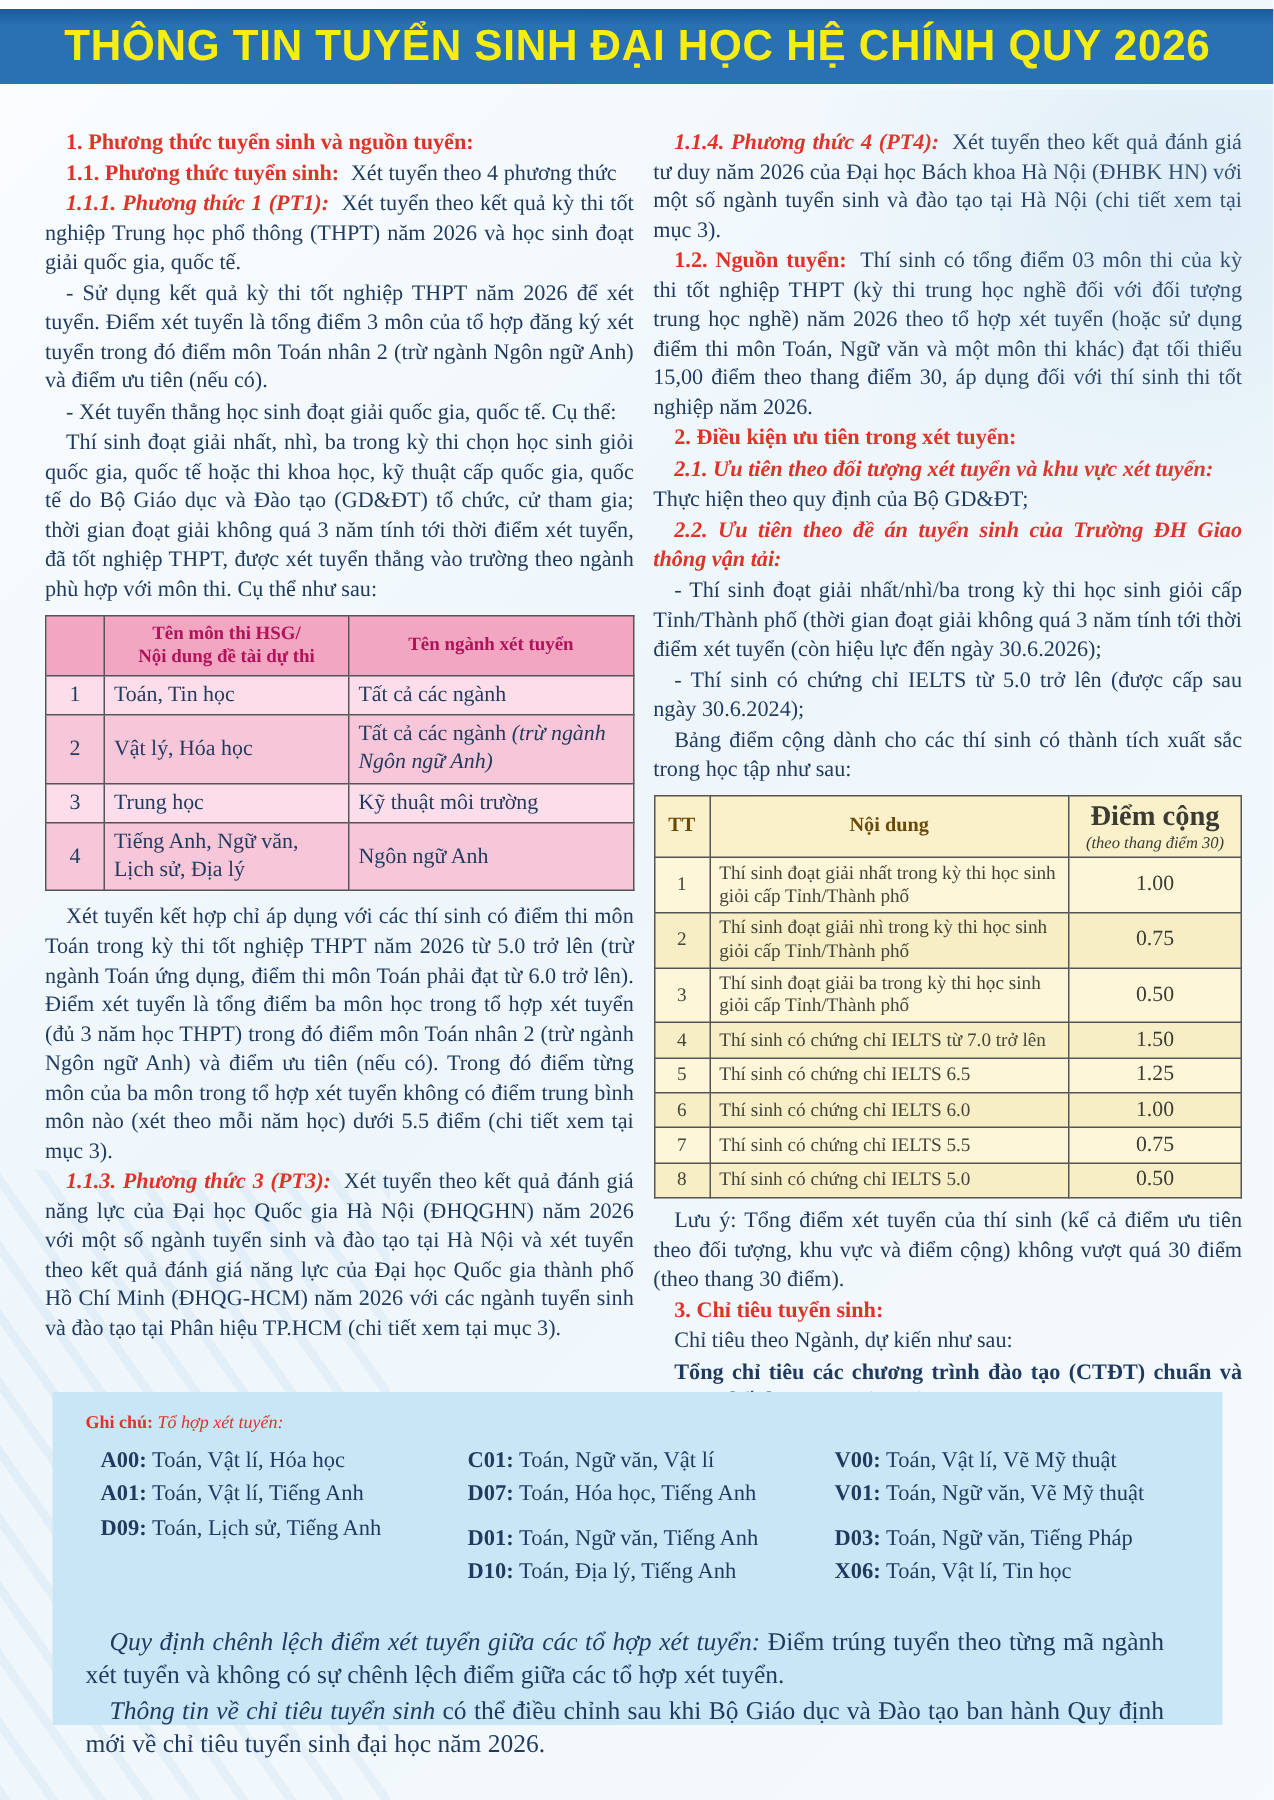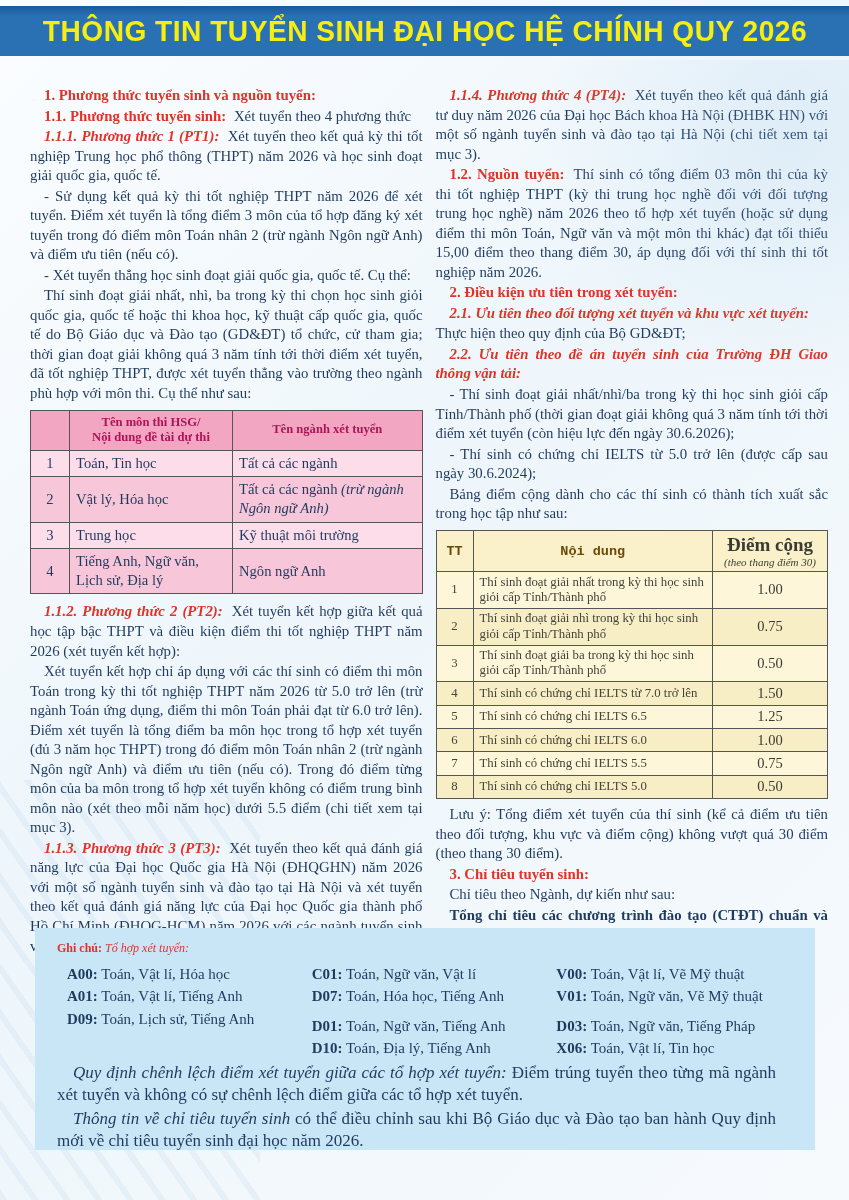--- a/index.html
+++ b/index.html
@@ -74,34 +74,34 @@
   .hsg tr.rb td{background:var(--pink-row-b);}
   
   .bonus{margin:6px 0 6px 0;border:1.5px solid #555;}
   .bonus th,.bonus td{border:1px solid #555;vertical-align:middle;}
   .bonus thead th{
     background:var(--cream-head);color:var(--cream-head-text);
     text-align:center;padding:3px 4px;line-height:1.15;
   }
   .bonus thead .pts-main{font-weight:bold;font-size:19px;display:block;}
   .bonus thead .pts-sub{font-style:italic;font-weight:normal;font-size:11px;display:block;}
-  .bonus thead .tt-h,.bonus thead .nd-h{font-weight:bold;font-size:13.5px;font-family:Liberation Mono, monospace;}
+  .bonus thead .tt-h,.bonus thead .nd-h{font-weight:bold;font-size:13.5px;}
   .bonus td{font-size:12.8px;color:#43453b;padding:2.5px 6px;line-height:1.2;}
   .bonus .tt{width:24px;text-align:center;}
   .bonus .pts{width:102px;text-align:center;font-size:14.5px;color:#3a3c33;}
   .bonus tr.ca td{background:var(--cream-a);}
   .bonus tr.cb td{background:var(--cream-b);}
   
   .notes-box{
     position:absolute;left:35px;right:34px;top:928px;height:222px;
     background:var(--notes-bg);padding:13px 22px;box-sizing:border-box;
     font-size:15px;line-height:1.3;
   }
   .notes-title{margin:0 0 6px 0;font-size:12px;}
-  .combo-grid{display:flex;gap:8px;margin:0 0 2px 10px;}
+  .combo-grid{display:flex;gap:8px;margin:0 0 24px 10px;}
   .combo-col{flex:1;}
   .combo-item{white-space:nowrap;line-height:1.5;}
   .combo-item.gap{margin-top:7px;}
   .combo-item b{font-weight:bold;}
   .notes-para{margin:0 17px 2px 0;text-indent:16px;text-align:justify;font-size:17px;}
 </style>
 </head>
 <body>
 
 <div class="page">
@@ -146,21 +146,20 @@
             <td><span>Kỹ thuật môi trường</span><i></i></td>
           </tr>
           <tr class="rb">
             <td class="tt">4</td>
             <td>Tiếng Anh, Ngữ văn, Lịch sử, Địa lý</td>
             <td><span>Ngôn ngữ Anh</span><i></i></td>
           </tr>
         </tbody>
       </table>
 
-      <p class="para"><span class="red bold ital lead-gap">1.1.2. Phương thức 2 (PT2):</span> <span>Xét tuyển kết hợp giữa kết quả học tập bậc THPT và điều kiện điểm thi tốt nghiệp THPT năm 2026 (xét tuyển kết hợp):</span></p>
       <p class="para"><span>Xét tuyển kết hợp chỉ áp dụng với các thí sinh có điểm thi môn Toán trong kỳ thi tốt nghiệp THPT năm 2026 từ 5.0 trở lên (trừ ngành Toán ứng dụng, điểm thi môn Toán phải đạt từ 6.0 trở lên). Điểm xét tuyển là tổng điểm ba môn học trong tổ hợp xét tuyển (đủ 3 năm học THPT) trong đó điểm môn Toán nhân 2 (trừ ngành Ngôn ngữ Anh) và điểm ưu tiên (nếu có). Trong đó điểm từng môn của ba môn trong tổ hợp xét tuyển không có điểm trung bình môn nào (xét theo mỗi năm học) dưới 5.5 điểm (chi tiết xem tại mục 3).</span></p>
       <p class="para"><span class="red bold ital lead-gap">1.1.3. Phương thức 3 (PT3):</span> <span>Xét tuyển theo kết quả đánh giá năng lực của Đại học Quốc gia Hà Nội (ĐHQGHN) năm 2026 với một số ngành tuyển sinh và đào tạo tại Hà Nội và xét tuyển theo kết quả đánh giá năng lực của Đại học Quốc gia thành phố Hồ Chí Minh (ĐHQG-HCM) năm 2026 với các ngành tuyển sinh và đào tạo tại Phân hiệu TP.HCM (chi tiết xem tại mục 3).</span></p>
     </div>
 
     <div class="col">
       <p class="para"><span class="red bold ital lead-gap">1.1.4. Phương thức 4 (PT4):</span> <span>Xét tuyển theo kết quả đánh giá tư duy năm 2026 của Đại học Bách khoa Hà Nội (ĐHBK HN) với một số ngành tuyển sinh và đào tạo tại Hà Nội (chi tiết xem tại mục 3).</span></p>
       <p class="para"><span class="red bold lead-gap">1.2. Nguồn tuyển:</span> <span>Thí sinh có tổng điểm 03 môn thi của kỳ thi tốt nghiệp THPT (kỳ thi trung học nghề đối với đối tượng trung học nghề) năm 2026 theo tổ hợp xét tuyển (hoặc sử dụng điểm thi môn Toán, Ngữ văn và một môn thi khác) đạt tối thiểu 15,00 điểm theo thang điểm 30, áp dụng đối với thí sinh thi tốt nghiệp năm 2026.</span></p>
       <p class="para"><span class="red bold">2. Điều kiện ưu tiên trong xét tuyển:</span></p>
       <p class="para"><span class="red bold ital">2.1. Ưu tiên theo đối tượng xét tuyển và khu vực xét tuyển:</span></p>
       <p class="para noindent"><span>Thực hiện theo quy định của Bộ GD&amp;ĐT;</span></p>

